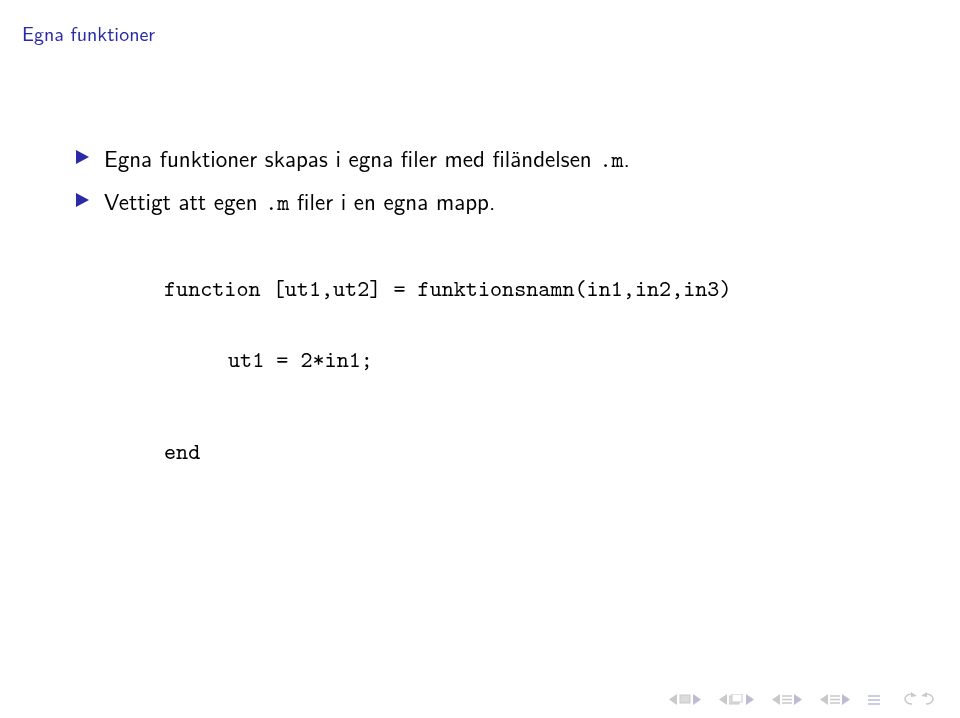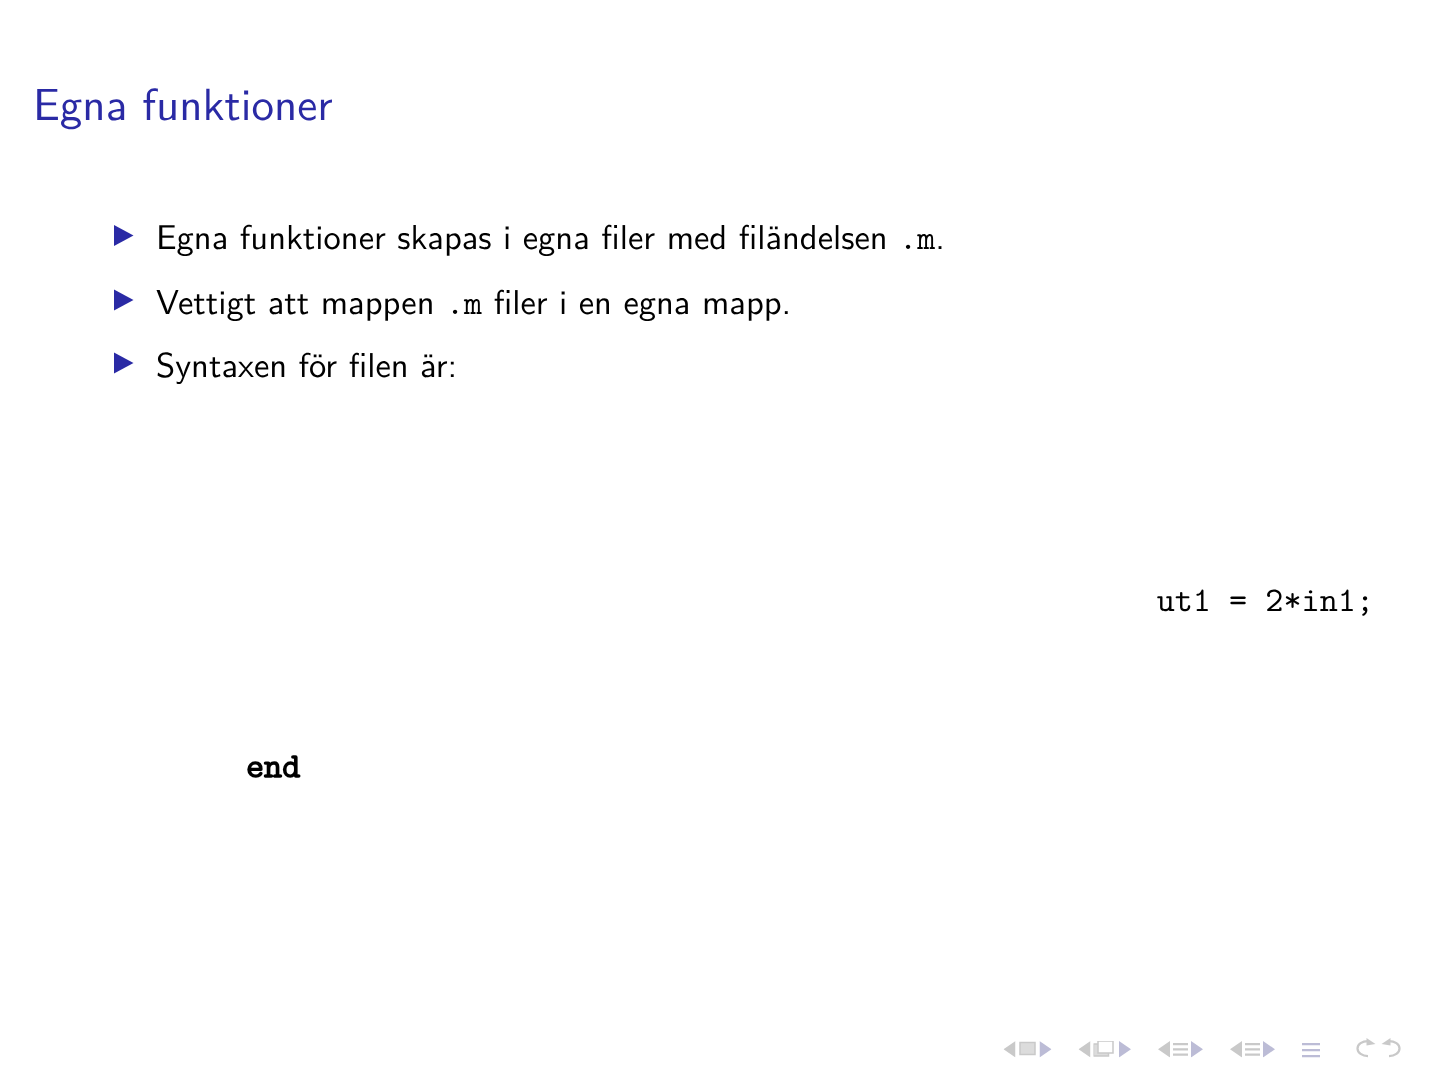--- a/index.html
+++ b/index.html
@@ -11,23 +11,22 @@
     font-family: "Latin Modern Sans", "Computer Modern Sans", "DejaVu Sans", "Lucida Sans", sans-serif;
     color: #000;
     position: relative;
     overflow: hidden;
   }
   .title {
     position: absolute;
     top: 18px;
     left: 22px;
     color: #2a2aa5;
-    font-size: 30px;
+    font-size: 20px;
     font-weight: 400;
-    margin-top: 28px;
   }
   .content {
     position: absolute;
     top: 140px;
     left: 76px;
     width: 840px;
     font-size: 23px;
     line-height: 1.5;
   }
   ul.bul {
@@ -54,22 +53,22 @@
     font-family: "Latin Modern Mono", "Computer Modern Typewriter", "Courier New", monospace;
   }
   .codeblock {
     font-family: "Latin Modern Mono", "Computer Modern Typewriter", "Courier New", monospace;
     font-size: 23px;
     white-space: pre;
     margin-top: 52px;
     margin-left: 88px;
     line-height: 1.55;
   }
-  .codeblock .indent1 { padding-left: 64px; display: block; text-align: right; }
-  .codeblock .end { margin-top: 40px; display:block;font-weight:bold;}
+  .codeblock .indent1 { padding-left: 64px; display: block; }
+  .codeblock .end { margin-top: 20px; display:block;}
   .nav {
     position: absolute;
     bottom: 12px;
     right: 20px;
     display: flex;
     align-items: center;
     gap: 18px;
     color: #bfbfbf;
     font-size: 13px;
   }
@@ -90,29 +89,25 @@
 <div class="title">Egna funktioner</div>
 
 <div class="content">
   <ul class="bul">
     <li>
       <span class="tri"></span>
       <span>Egna funktioner skapas i egna filer med filändelsen </span><span class="tt">.m</span><span>.</span>
     </li>
     <li>
       <span class="tri"></span>
-      <span>Vettigt att mappen </span><span class="tt">.m</span><span> filer i en egna mapp.</span>
-    </li>
-    <li>
-      <span class="tri"></span>
-      <span>Syntaxen för filen är:</span>
+      <span>Vettigt att egen </span><span class="tt">.m</span><span> filer i en egna mapp.</span>
     </li>
   </ul>
 
-  <div class="codeblock">
+  <div class="codeblock"><span>function [ut1,ut2] = funktionsnamn(in1,in2,in3)</span>
 
 <span class="indent1">ut1 = 2*in1;</span>
 <span class="end">end</span></div>
 </div>
 
 <div class="nav">
   <span class="grp">
     <svg width="8" height="11">
         <polygon class="grey" points="8,0 0,5.5 8,11"></polygon>
       </svg>

